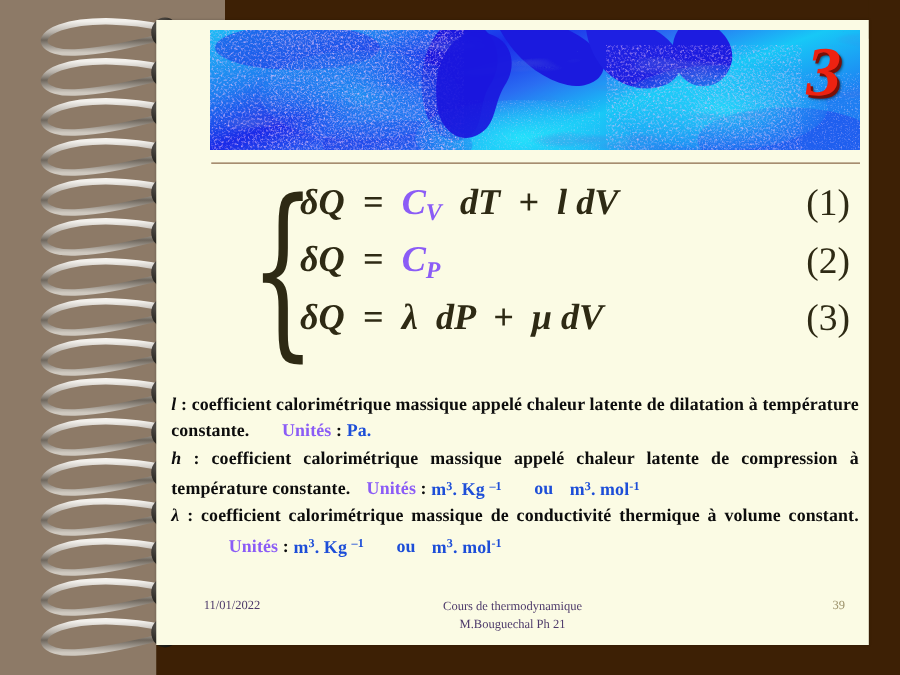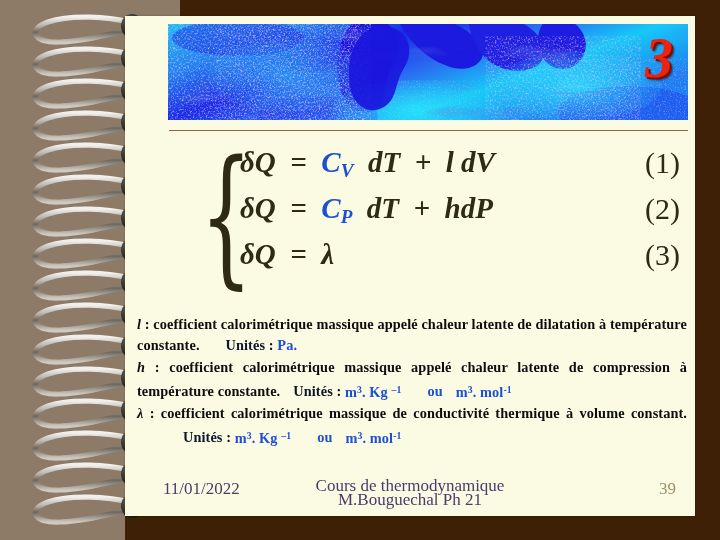--- a/index.html
+++ b/index.html
@@ -133,21 +133,21 @@
   .eq-row.r3 { top: 100px; }
 
   .eq-body { flex: 0 0 auto; }
   .eq-num {
     position: absolute;
     right: 0;
     font-style: normal;
     font-weight: 400;
     font-size: 30px;
   }
-  .cred { color: #1d4ed8; }
+  .cred { color: #8b5cf6; }
   sub.vsub {
     font-size: .66em;
     font-style: italic;
     font-weight: 700;
     vertical-align: -.28em;
   }
 
   
   #defs {
     position: absolute;
@@ -156,36 +156,36 @@
     width: 550px;
     color: #0d0d0d;
     font-size: 14.3px;
     font-weight: 700;
     line-height: 21.4px;
     text-align: justify;
     letter-spacing: .1px;
   }
   #defs p { margin: 0; }
   .sym { font-style: italic; }
-  .unites { color: #0f172a; }
+  .unites { color: #8b5cf6; }
   .unitval { color: #1d4ed8; }
   .gap { display:inline-block; width: 26px; }
   .gap-sm { display:inline-block; width: 13px; }
   .gap-lg { display:inline-block; width: 46px; }
   sup { font-size: .68em; vertical-align: .45em; }
 
   
   #footer {
     position: absolute;
     left: 0;
     top: 458px;
     width: 570px;
     height: 42px;
     color: #4d3a6a;
-    font-size: 17px;
+    font-size: 10px;
     font-family: "Liberation Serif", "DejaVu Serif", serif;
   }
   #footer-date {
     position: absolute; left: 38px; top: 5px;
   }
   #footer-center {
     position: absolute; left: 0; top: 5px; width: 570px;
     text-align: center; line-height: 14px;
   }
   #footer-page {
@@ -352,26 +352,26 @@
 
     <div id="equations">
       <div class="brace">{</div>
 
       <div class="eq-row r1">
         <span class="eq-body">δQ  =  </span><span class="eq-body cred"><span>C</span><sub class="vsub">V</sub></span><span class="eq-body">  dT  +  l dV</span>
         <span class="eq-num">(1)</span>
       </div>
 
       <div class="eq-row r2">
-        <span class="eq-body">δQ  =  </span><span class="eq-body cred"><span>C</span><sub class="vsub">P</sub></span><span class="eq-body">  dT  +  hdP</span>
+        <span class="eq-body">δQ  =  </span><span class="eq-body cred"><span>C</span><sub class="vsub">P</sub></span>
         <span class="eq-num">(2)</span>
       </div>
 
       <div class="eq-row r3">
-        <span class="eq-body">δQ  =  </span><span class="eq-body">λ</span>
+        <span class="eq-body">δQ  =  </span><span class="eq-body">λ</span><span class="eq-body">  dP  +  μ dV</span>
         <span class="eq-num">(3)</span>
       </div>
     </div>
 
     <div id="defs">
       <p><span class="sym">l</span><span> : </span><span>coefficient calorimétrique massique appelé chaleur latente de dilatation à température constante.</span><span class="gap"></span><span class="unites">Unités</span><span> : </span><span class="unitval">Pa.</span></p>
 
       <p><span class="sym">h</span><span> : </span><span>coefficient calorimétrique massique appelé  chaleur latente de compression à température constante.</span><span class="gap-sm"></span><span class="unites">Unités</span><span> : </span><span class="unitval">m<sup>3</sup>. Kg <sup>–1</sup></span><span class="gap"></span><span class="unitval">ou</span><span class="gap-sm"></span><span class="unitval">m<sup>3</sup>. mol<sup>-1</sup></span></p>
 
       <p><span class="sym">λ</span><span> : </span><span>coefficient calorimétrique massique de conductivité thermique à volume constant.</span><span class="gap-lg"></span><span class="unites">Unités</span><span> : </span><span class="unitval">m<sup>3</sup>. Kg <sup>–1</sup></span><span class="gap"></span><span class="unitval">ou</span><span class="gap-sm"></span><span class="unitval">m<sup>3</sup>. mol<sup>-1</sup></span></p>

